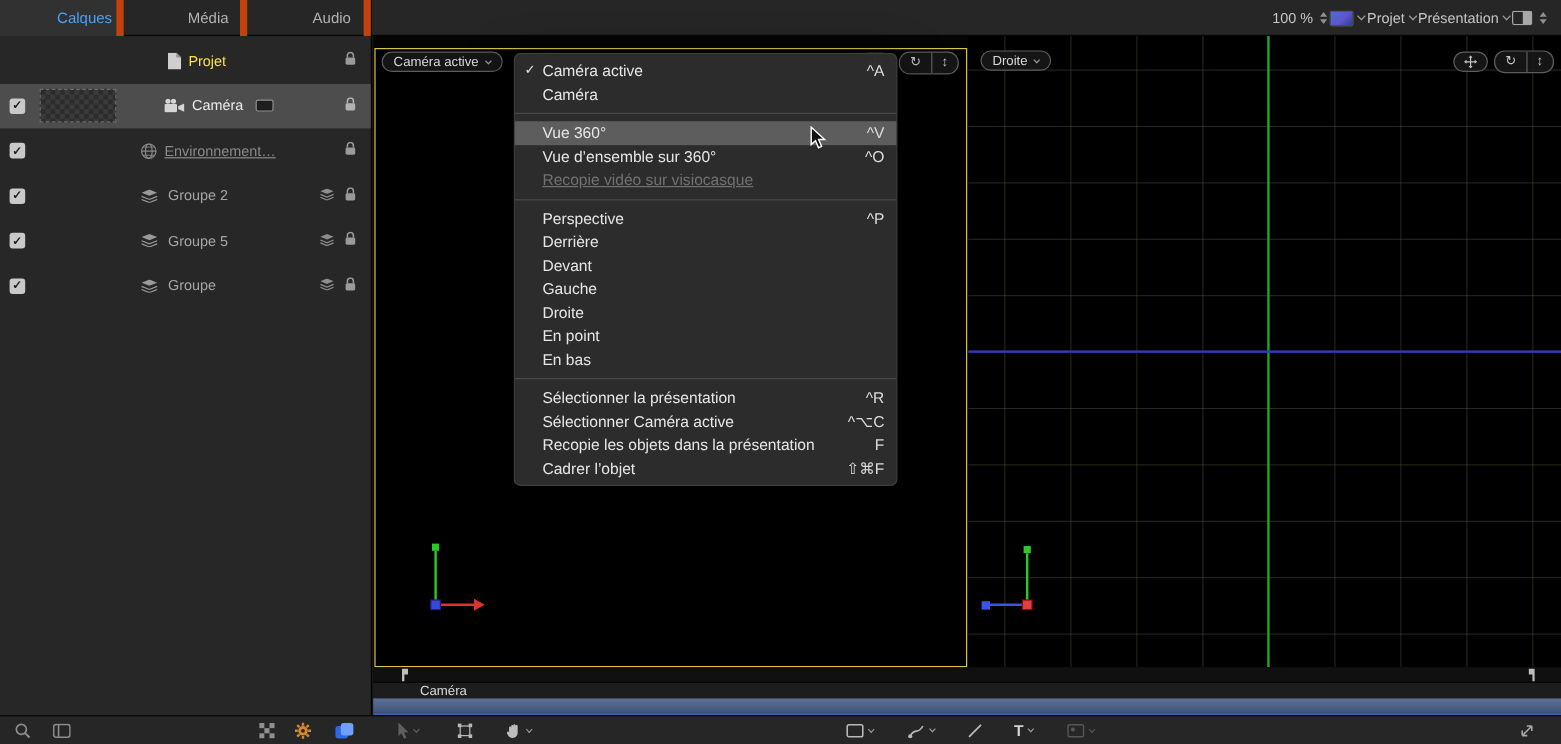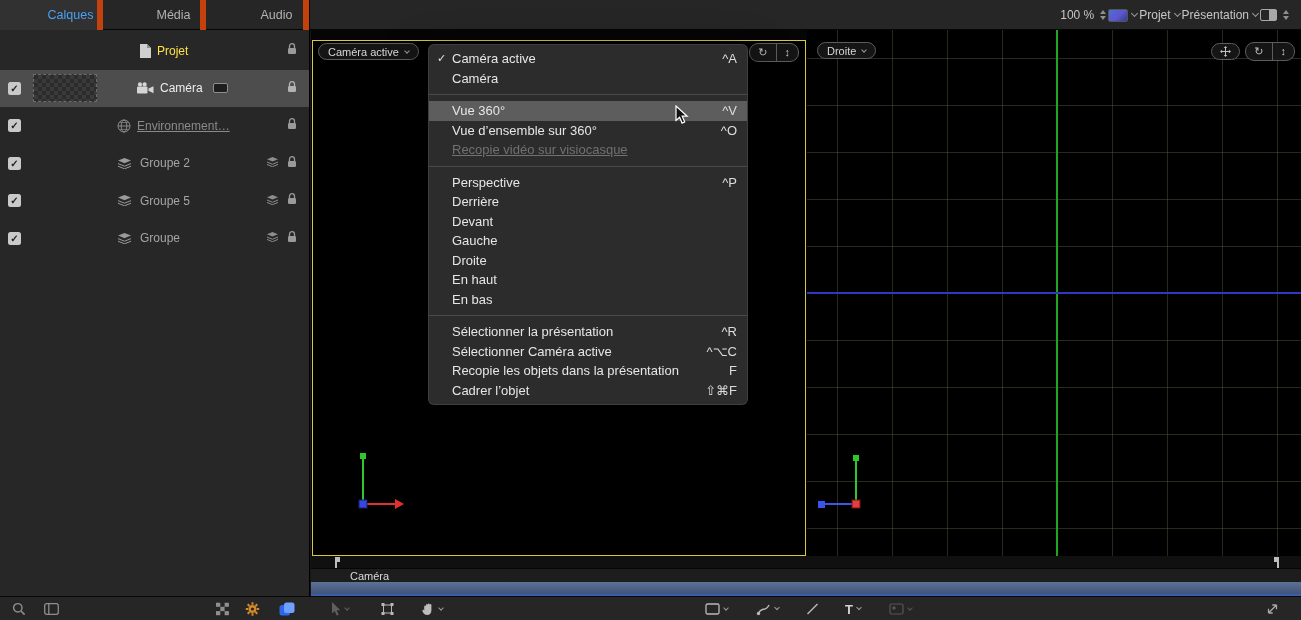--- a/index.html
+++ b/index.html
@@ -383,21 +383,21 @@
       <div class="mi">
         <span class="mcheck"></span>
         <span class="mlabel">Gauche</span>
       </div>
       <div class="mi">
         <span class="mcheck"></span>
         <span class="mlabel">Droite</span>
       </div>
       <div class="mi">
         <span class="mcheck"></span>
-        <span class="mlabel">En haut</span>
+        <span class="mlabel">En point</span>
       </div>
       <div class="mi">
         <span class="mcheck"></span>
         <span class="mlabel">En bas</span>
       </div>
     </div>
     <div class="msep"></div>
     <div class="mgroup">
       <div class="mi">
         <span class="mcheck"></span>

